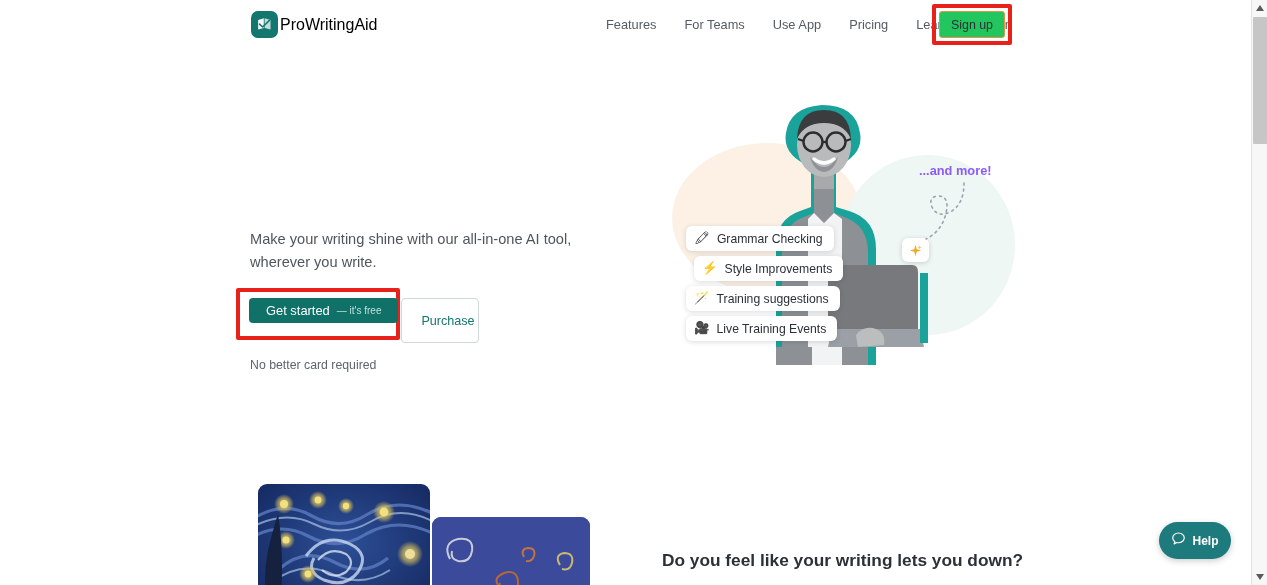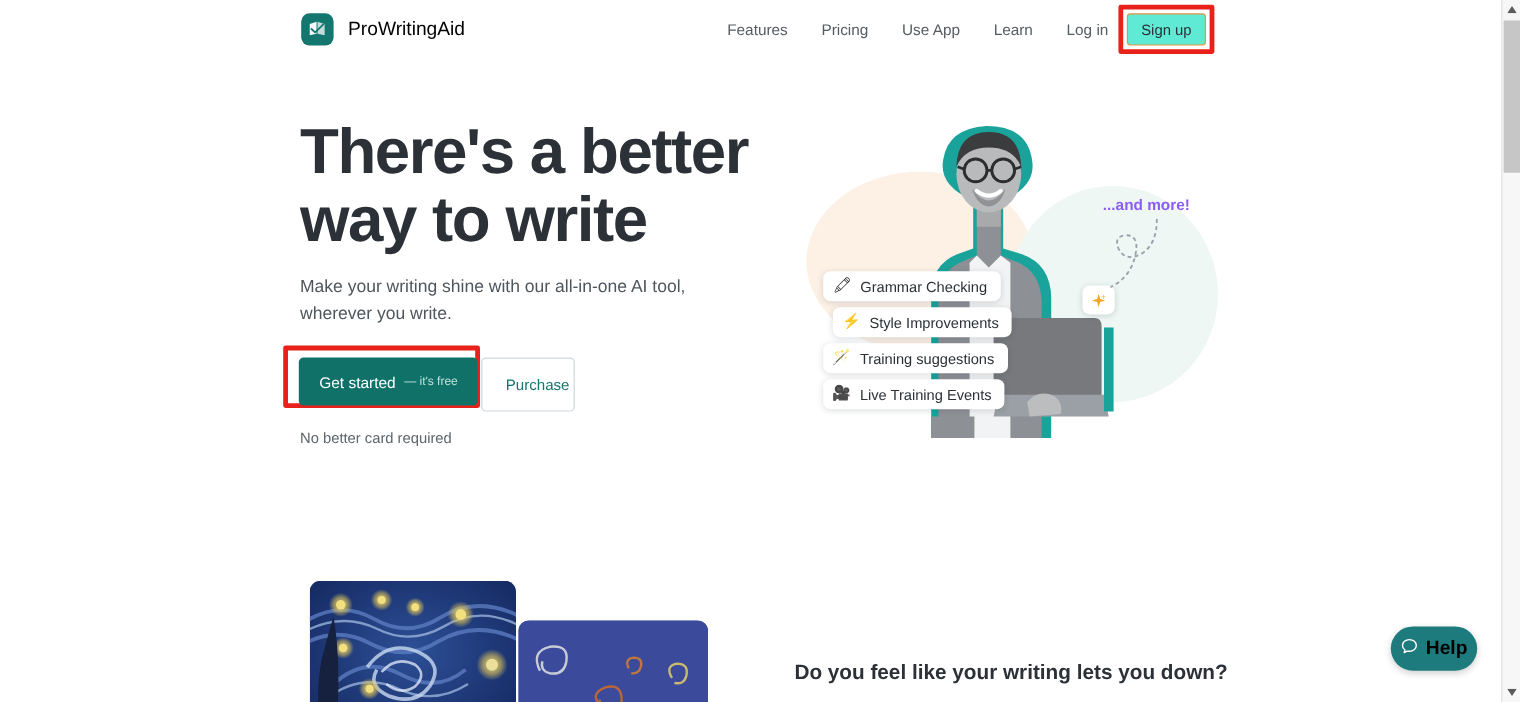--- a/index.html
+++ b/index.html
@@ -28,21 +28,21 @@
   
   #header {
     position: absolute;
     left: 0; top: 0;
     width: 1251px; height: 50px;
     background: #ffffff;
   }
   #brand {
     position: absolute;
     left: 251px; top: 11px;
-    display: flex; align-items: center; gap: 12px;
+    display: flex; align-items: center; gap: 2px;
   }
   #logo-mark {
     width: 27px; height: 27px;
     border-radius: 7px;
     background: #13776f;
     display: flex; align-items: center; justify-content: center;
     flex: none;
   }
   #logo-mark svg { display: block; }
 
@@ -73,21 +73,21 @@
     position: absolute;
     left: 0; top: 0;
     width: 80px; height: 41px;
     border: 4px solid #e8221a;
     border-radius: 2px;
   }
   #signup-btn {
     position: absolute;
     left: 7px; top: 7px;
     width: 66px; height: 27px;
-    background: #5eead4;
+    background: #22c55e;
     border: 1px solid #e89343;
     border-radius: 3px;
     display: flex; align-items: center; justify-content: center;
     font-size: 12.4px;
     color: #2b3137;
     cursor: pointer;
     white-space: nowrap;
   }
 
   
@@ -114,21 +114,21 @@
   #cta-annot {
     position: absolute;
     left: 236px; top: 288px;
     width: 164px; height: 52px;
     border: 4px solid #e8221a;
     border-radius: 2px;
   }
   #btn-getstarted {
     position: absolute;
     left: 249px; top: 298px;
-    height: 40px;
+    height: 25px;
     padding: 0 17px;
     background: #0f7168;
     border-radius: 4px;
     display: flex; align-items: center; justify-content: center;
     gap: 7px;
     cursor: pointer;
     white-space: nowrap;
   }
   #btn-getstarted .primary-label { font-size: 12.9px; color: #ffffff; }
   #btn-getstarted .free-label    { font-size: 10px; color: #bfe0dc; }
@@ -259,21 +259,21 @@
     left: 1159px; top: 522px;
     width: 72px; height: 37px;
     background: #1d7b7e;
     border-radius: 19px;
     display: flex; align-items: center; justify-content: center;
     gap: 6px;
     cursor: pointer;
     box-shadow: 0 2px 6px rgba(0,0,0,0.2);
   }
   #help-widget .help-label {
-    font-size: 16px; color: #000000; font-weight: bold;
+    font-size: 12px; color: #ffffff; font-weight: bold;
   }
 
   
   #scrollbar {
     position: absolute;
     right: 0; top: 0;
     width: 16px; height: 585px;
     background: #f7f7f7;
     border-left: 1px solid #e4e4e4;
   }
@@ -309,33 +309,33 @@
             <path d="M3 5.5 L11 3 L11 17 L3 19 Z" fill="#ffffff" opacity="0.95"></path>
             <path d="M12.2 3 L20.5 5.5 L20.5 19 L12.2 17 Z" fill="#ffffff" opacity="0.75"></path>
             <path d="M5 11.5 L9.3 15.5 L19 6.2" fill="none" stroke="#13776f" stroke-width="2.1" stroke-linecap="round" stroke-linejoin="round"></path>
           </svg>
         </span>
         <span>ProWritingAid</span>
       </div>
 
       <div id="nav">
         <span class="nav-link">Features</span>
+        <span class="nav-link">For Teams</span>
+        <span class="nav-link">Use App</span>
         <span class="nav-link">Pricing</span>
-        <span class="nav-link">Use App</span>
         <span class="nav-link">Learn</span>
         <span class="nav-link">Log in</span>
       </div>
 
       <div id="signup-wrap">
         <div id="signup-annot"></div>
         <div id="signup-btn">Sign up</div>
       </div>
     </div>
 
-    <h1 id="hero-title">There's a better way to write</h1>
     <p id="hero-sub">Make your writing shine with our all-in-one AI tool, wherever you write.</p>
 
     <div id="cta-annot"></div>
 
     <div id="btn-getstarted">
       <span class="primary-label">Get started</span>
       <span class="free-label">— it's free</span>
     </div>
 
     <div id="btn-purchase">Purchase</div>

